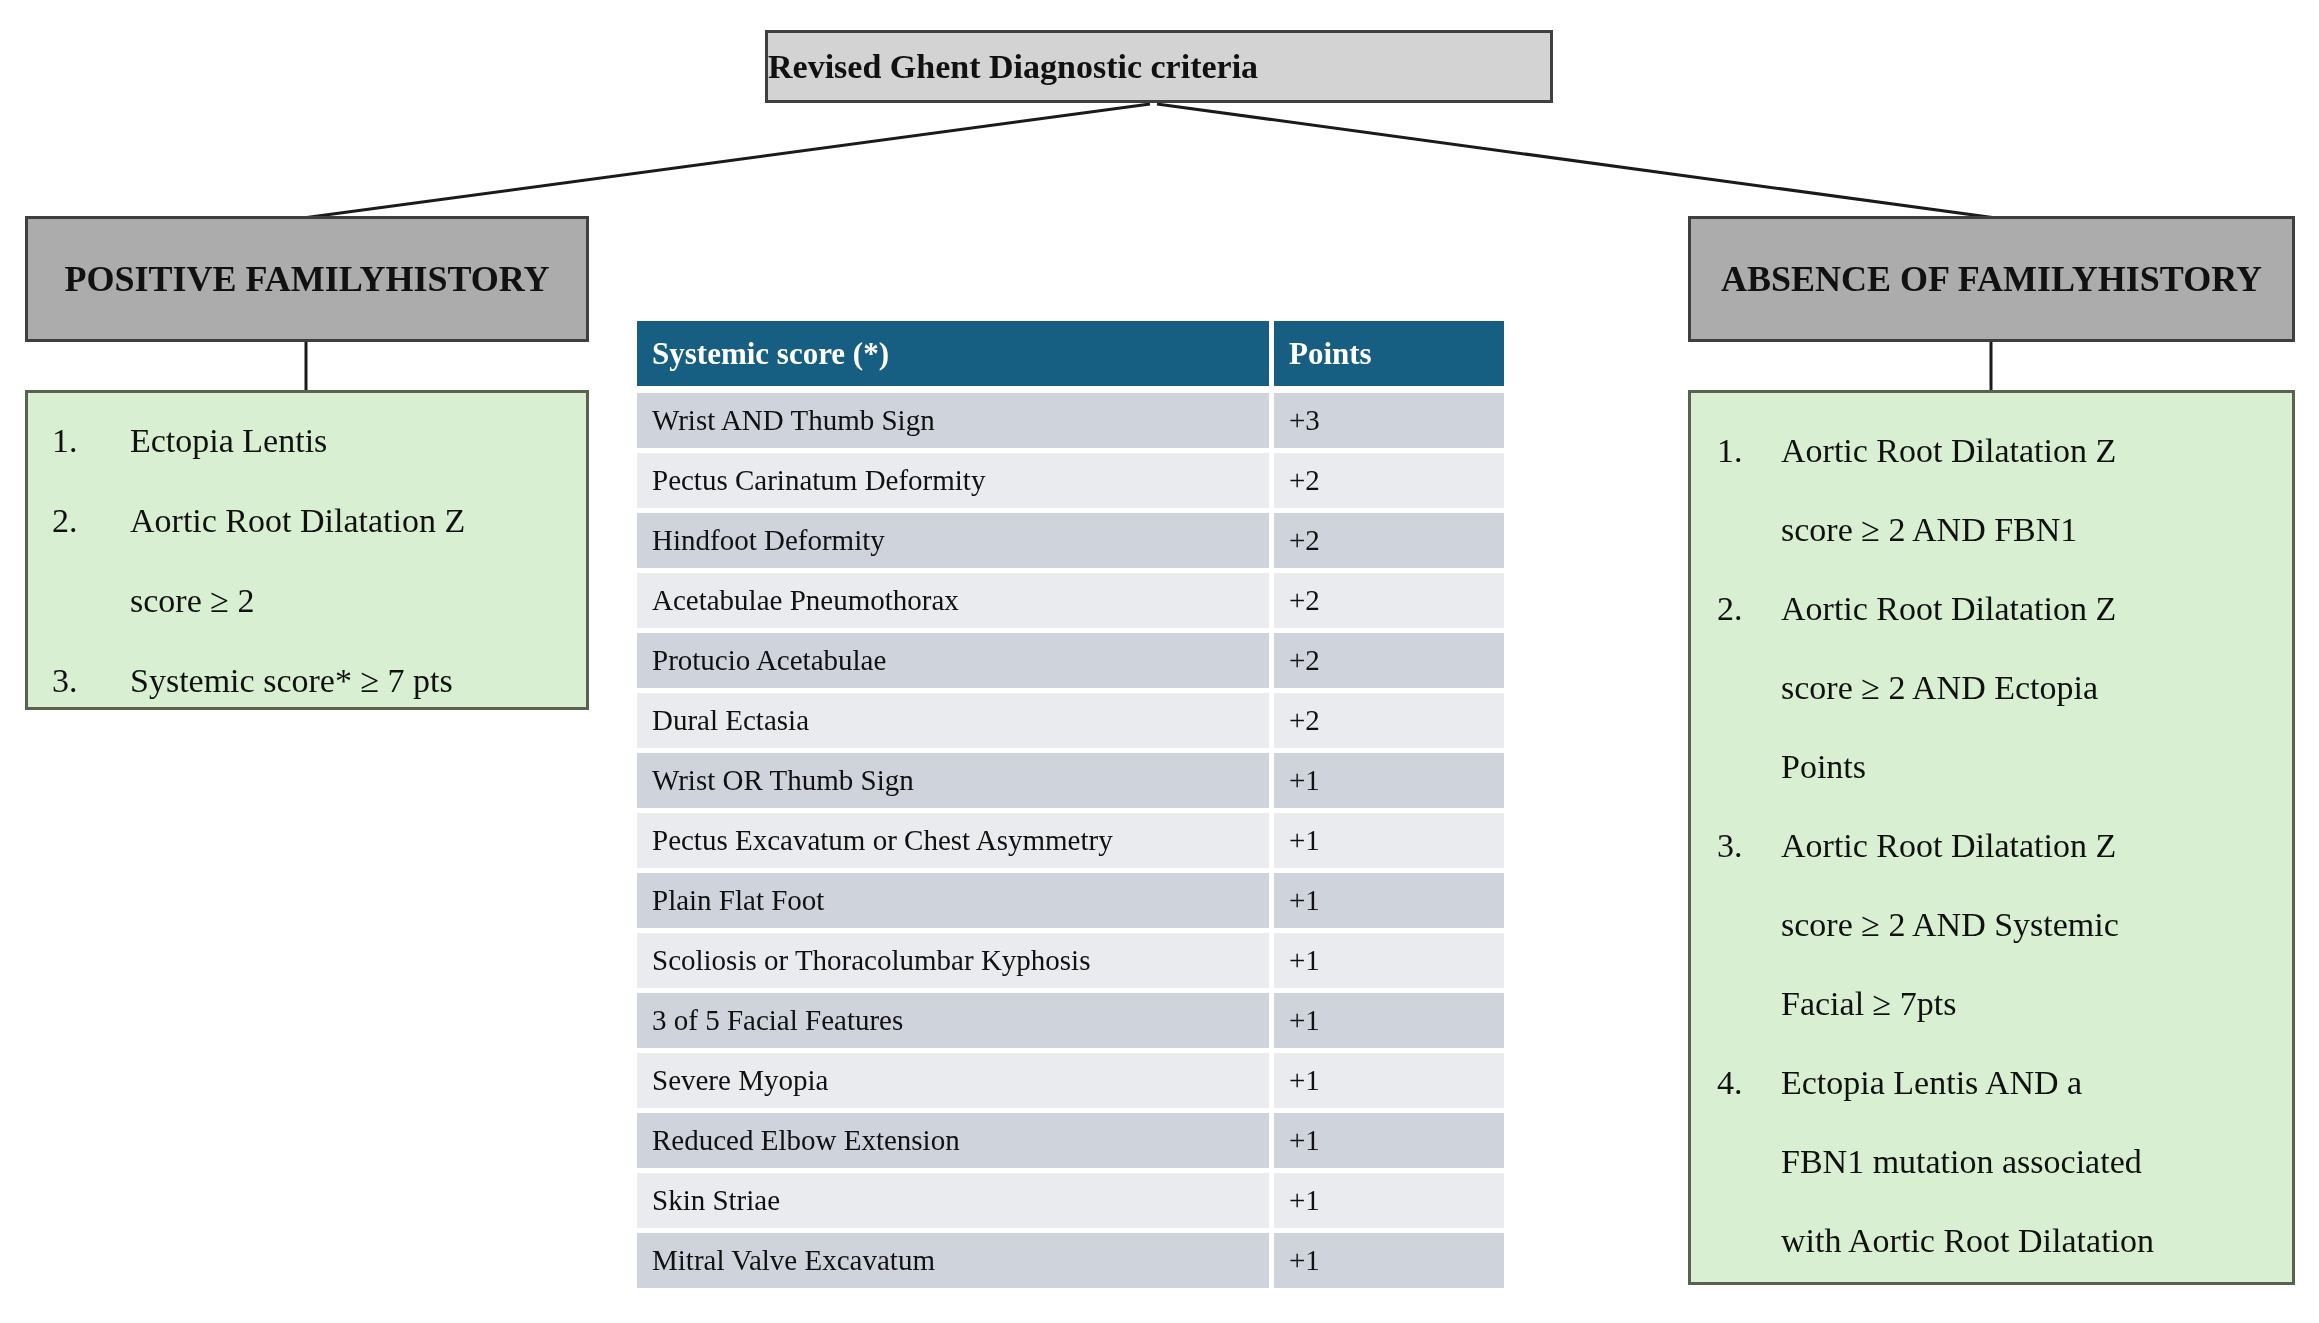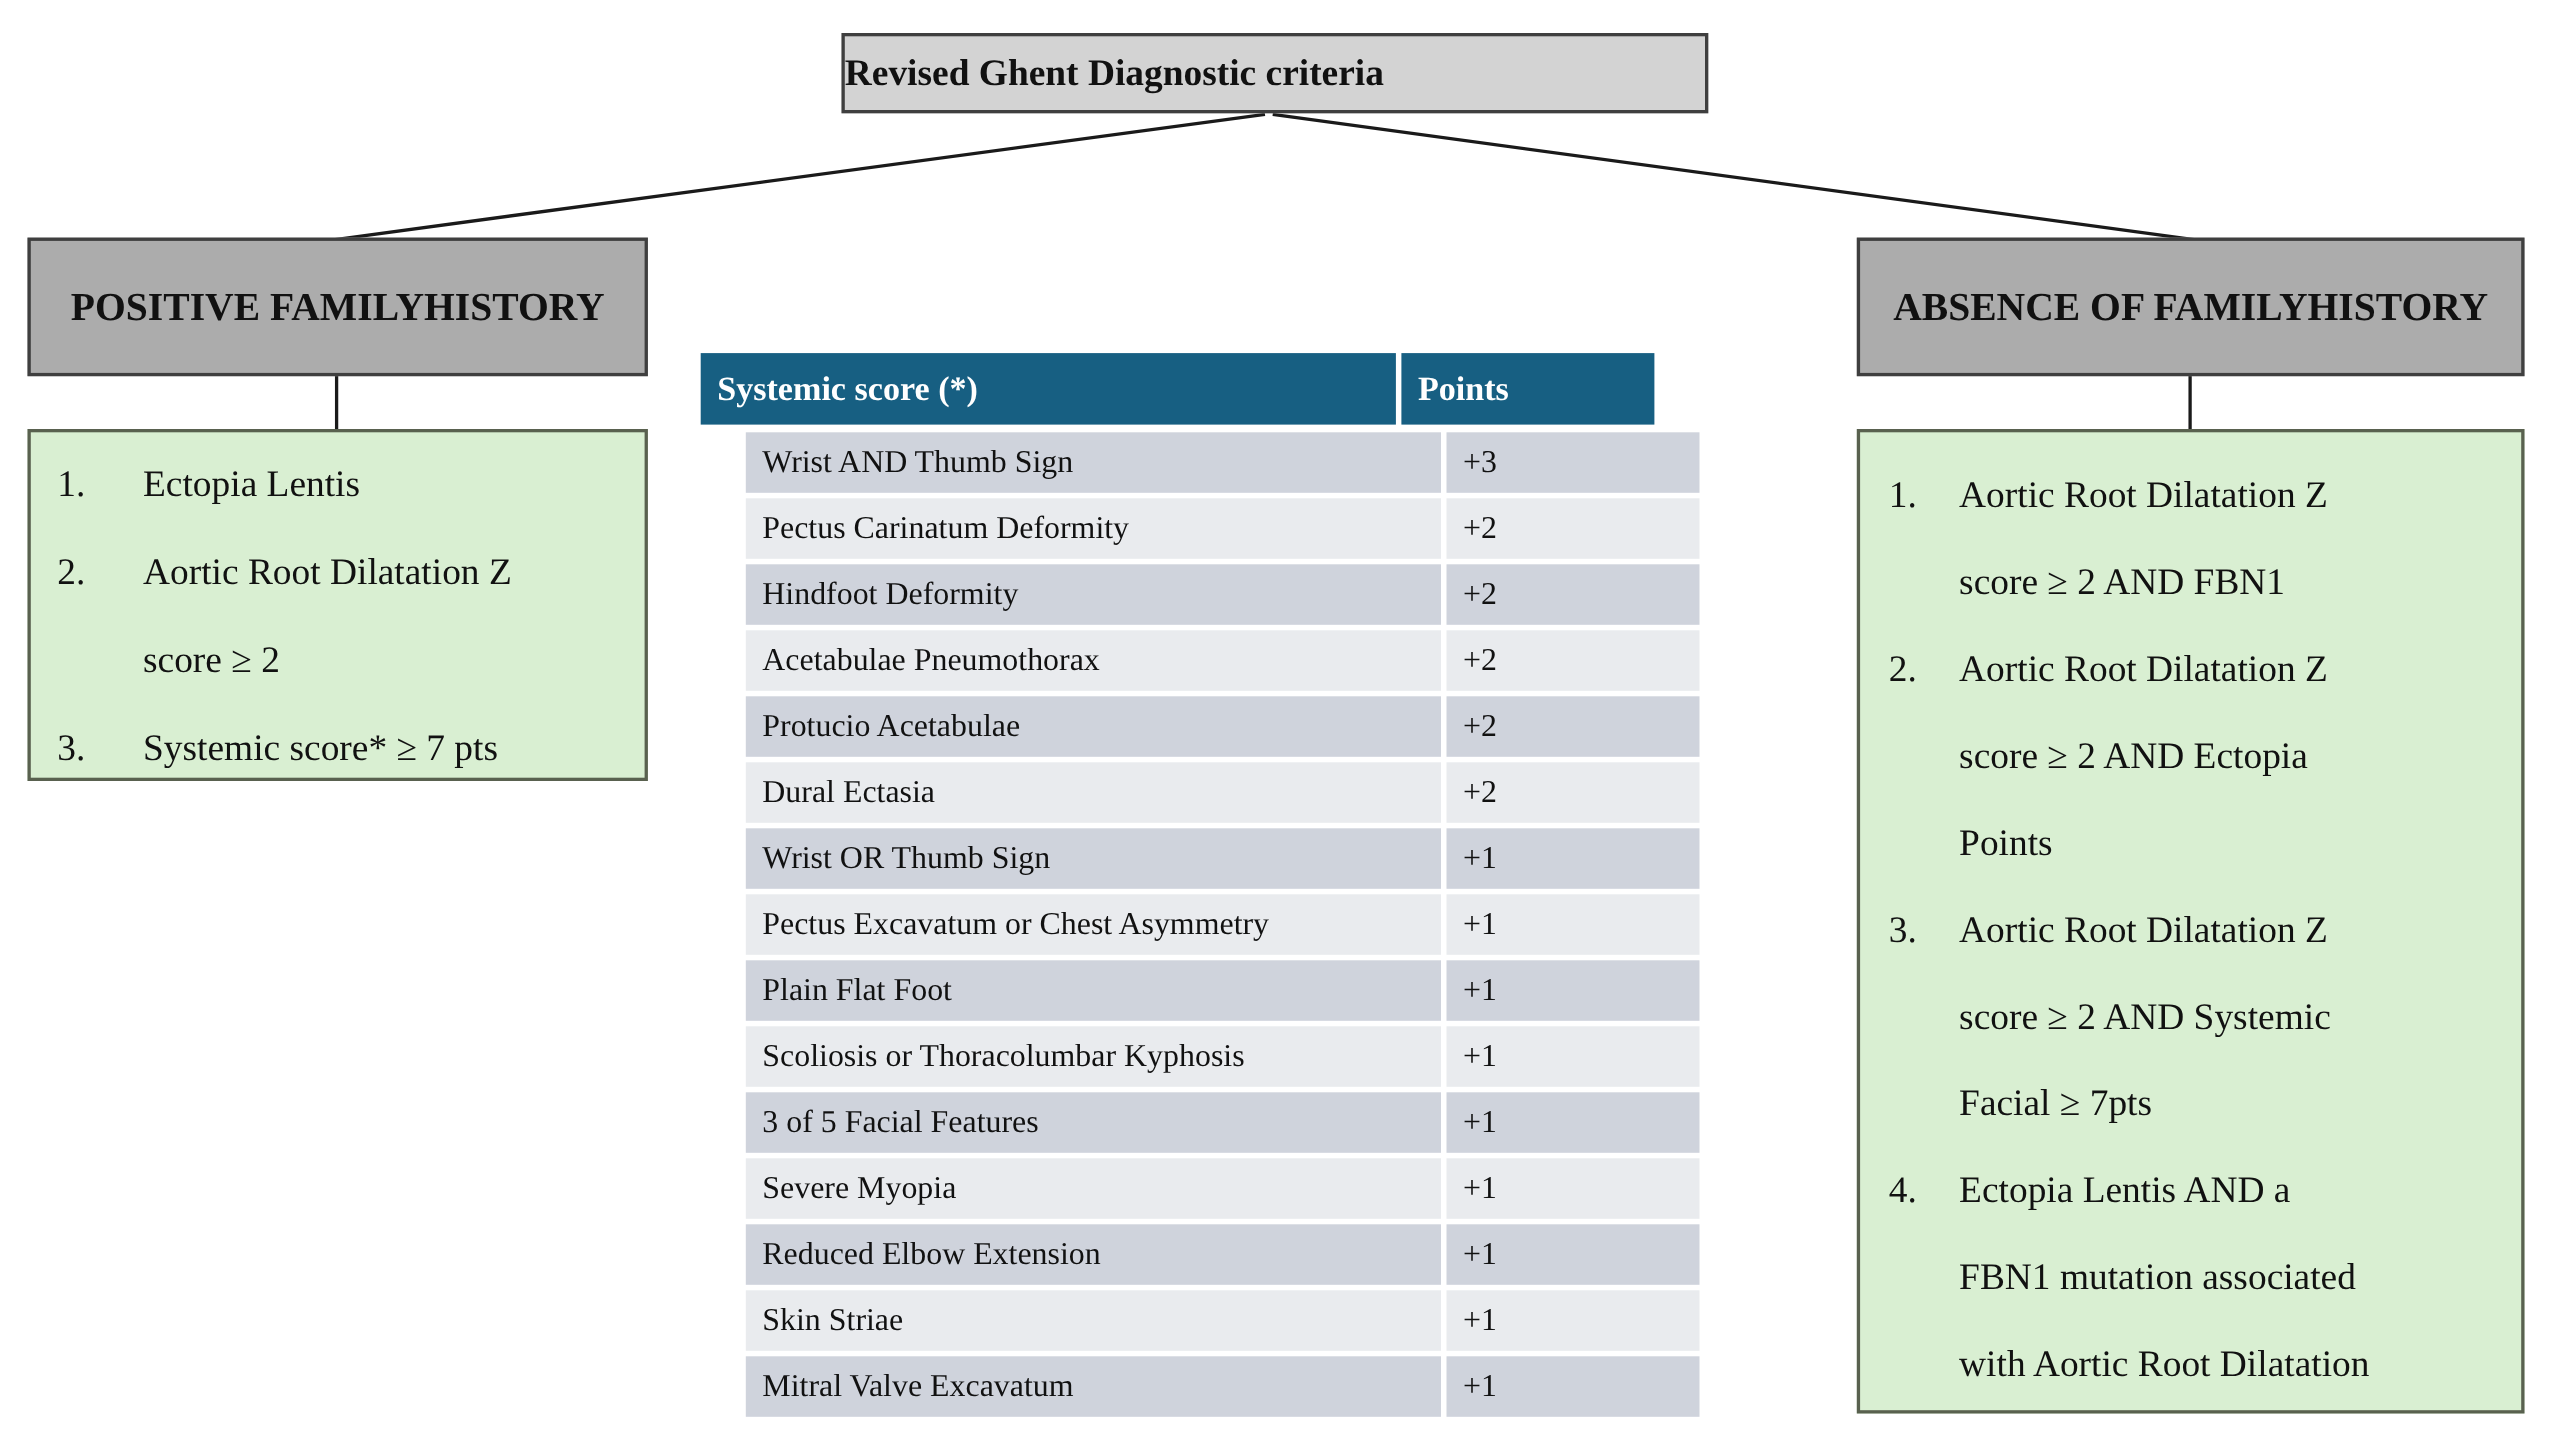--- a/index.html
+++ b/index.html
@@ -54,21 +54,21 @@
   .line{display:block;white-space:nowrap;}
 
   
   .score-table{left:637px;top:321px;width:1020px;z-index:2;position:absolute;}
   .t-head{display:flex;gap:5px;height:65px;}
   .t-head .cell{
     background:var(--header-teal);color:#ffffff;font-weight:bold;font-size:31px;
     display:flex;align-items:center;box-sizing:border-box;
   }
   .t-rows{display:flex;flex-direction:column;gap:5px;margin-top:7px;}
-  .t-row{display:flex;gap:5px;height:55px;margin-left:41px;}
+  .t-row{display:flex;gap:5px;height:55px;}
   .t-row .cell{
     font-size:29px;display:flex;align-items:center;box-sizing:border-box;
   }
   .cell.lbl{width:632px;padding-left:15px;}
   .cell.pts{width:230px;padding-left:15px;}
   .t-row:nth-child(odd) .cell{background:var(--row-dark);}
   .t-row:nth-child(even) .cell{background:var(--row-light);}
 </style>
 </head>
 <body>

